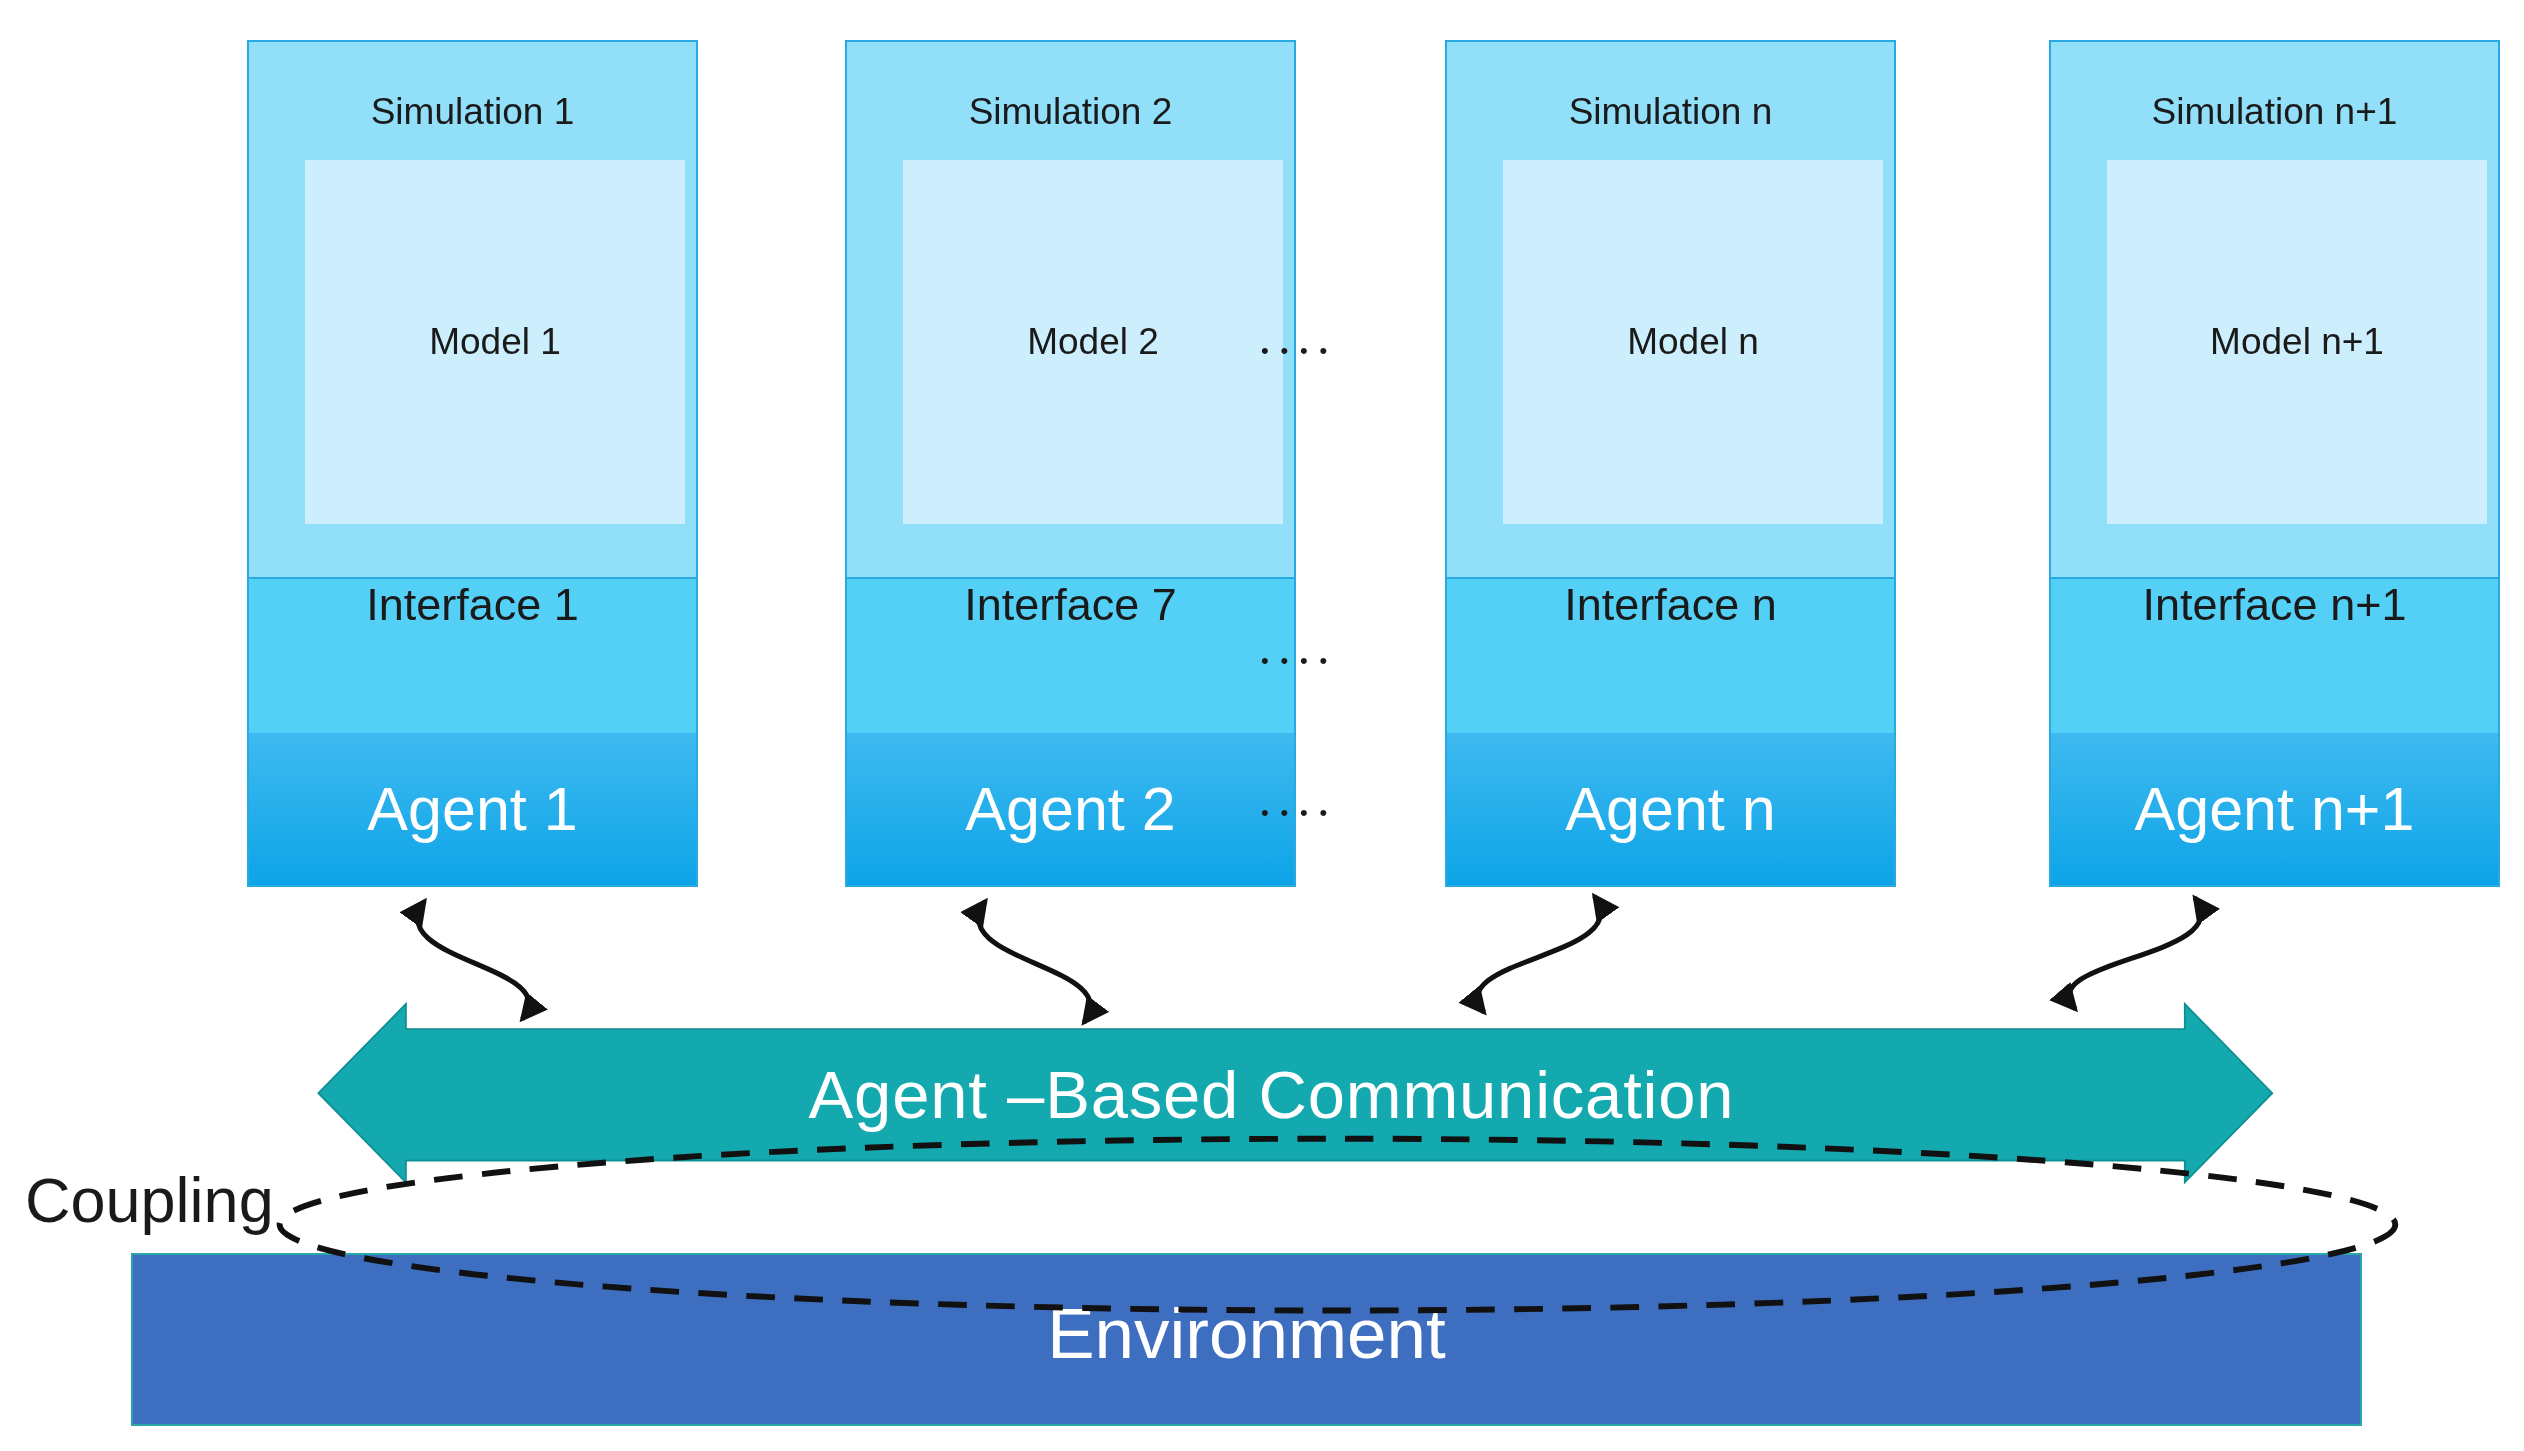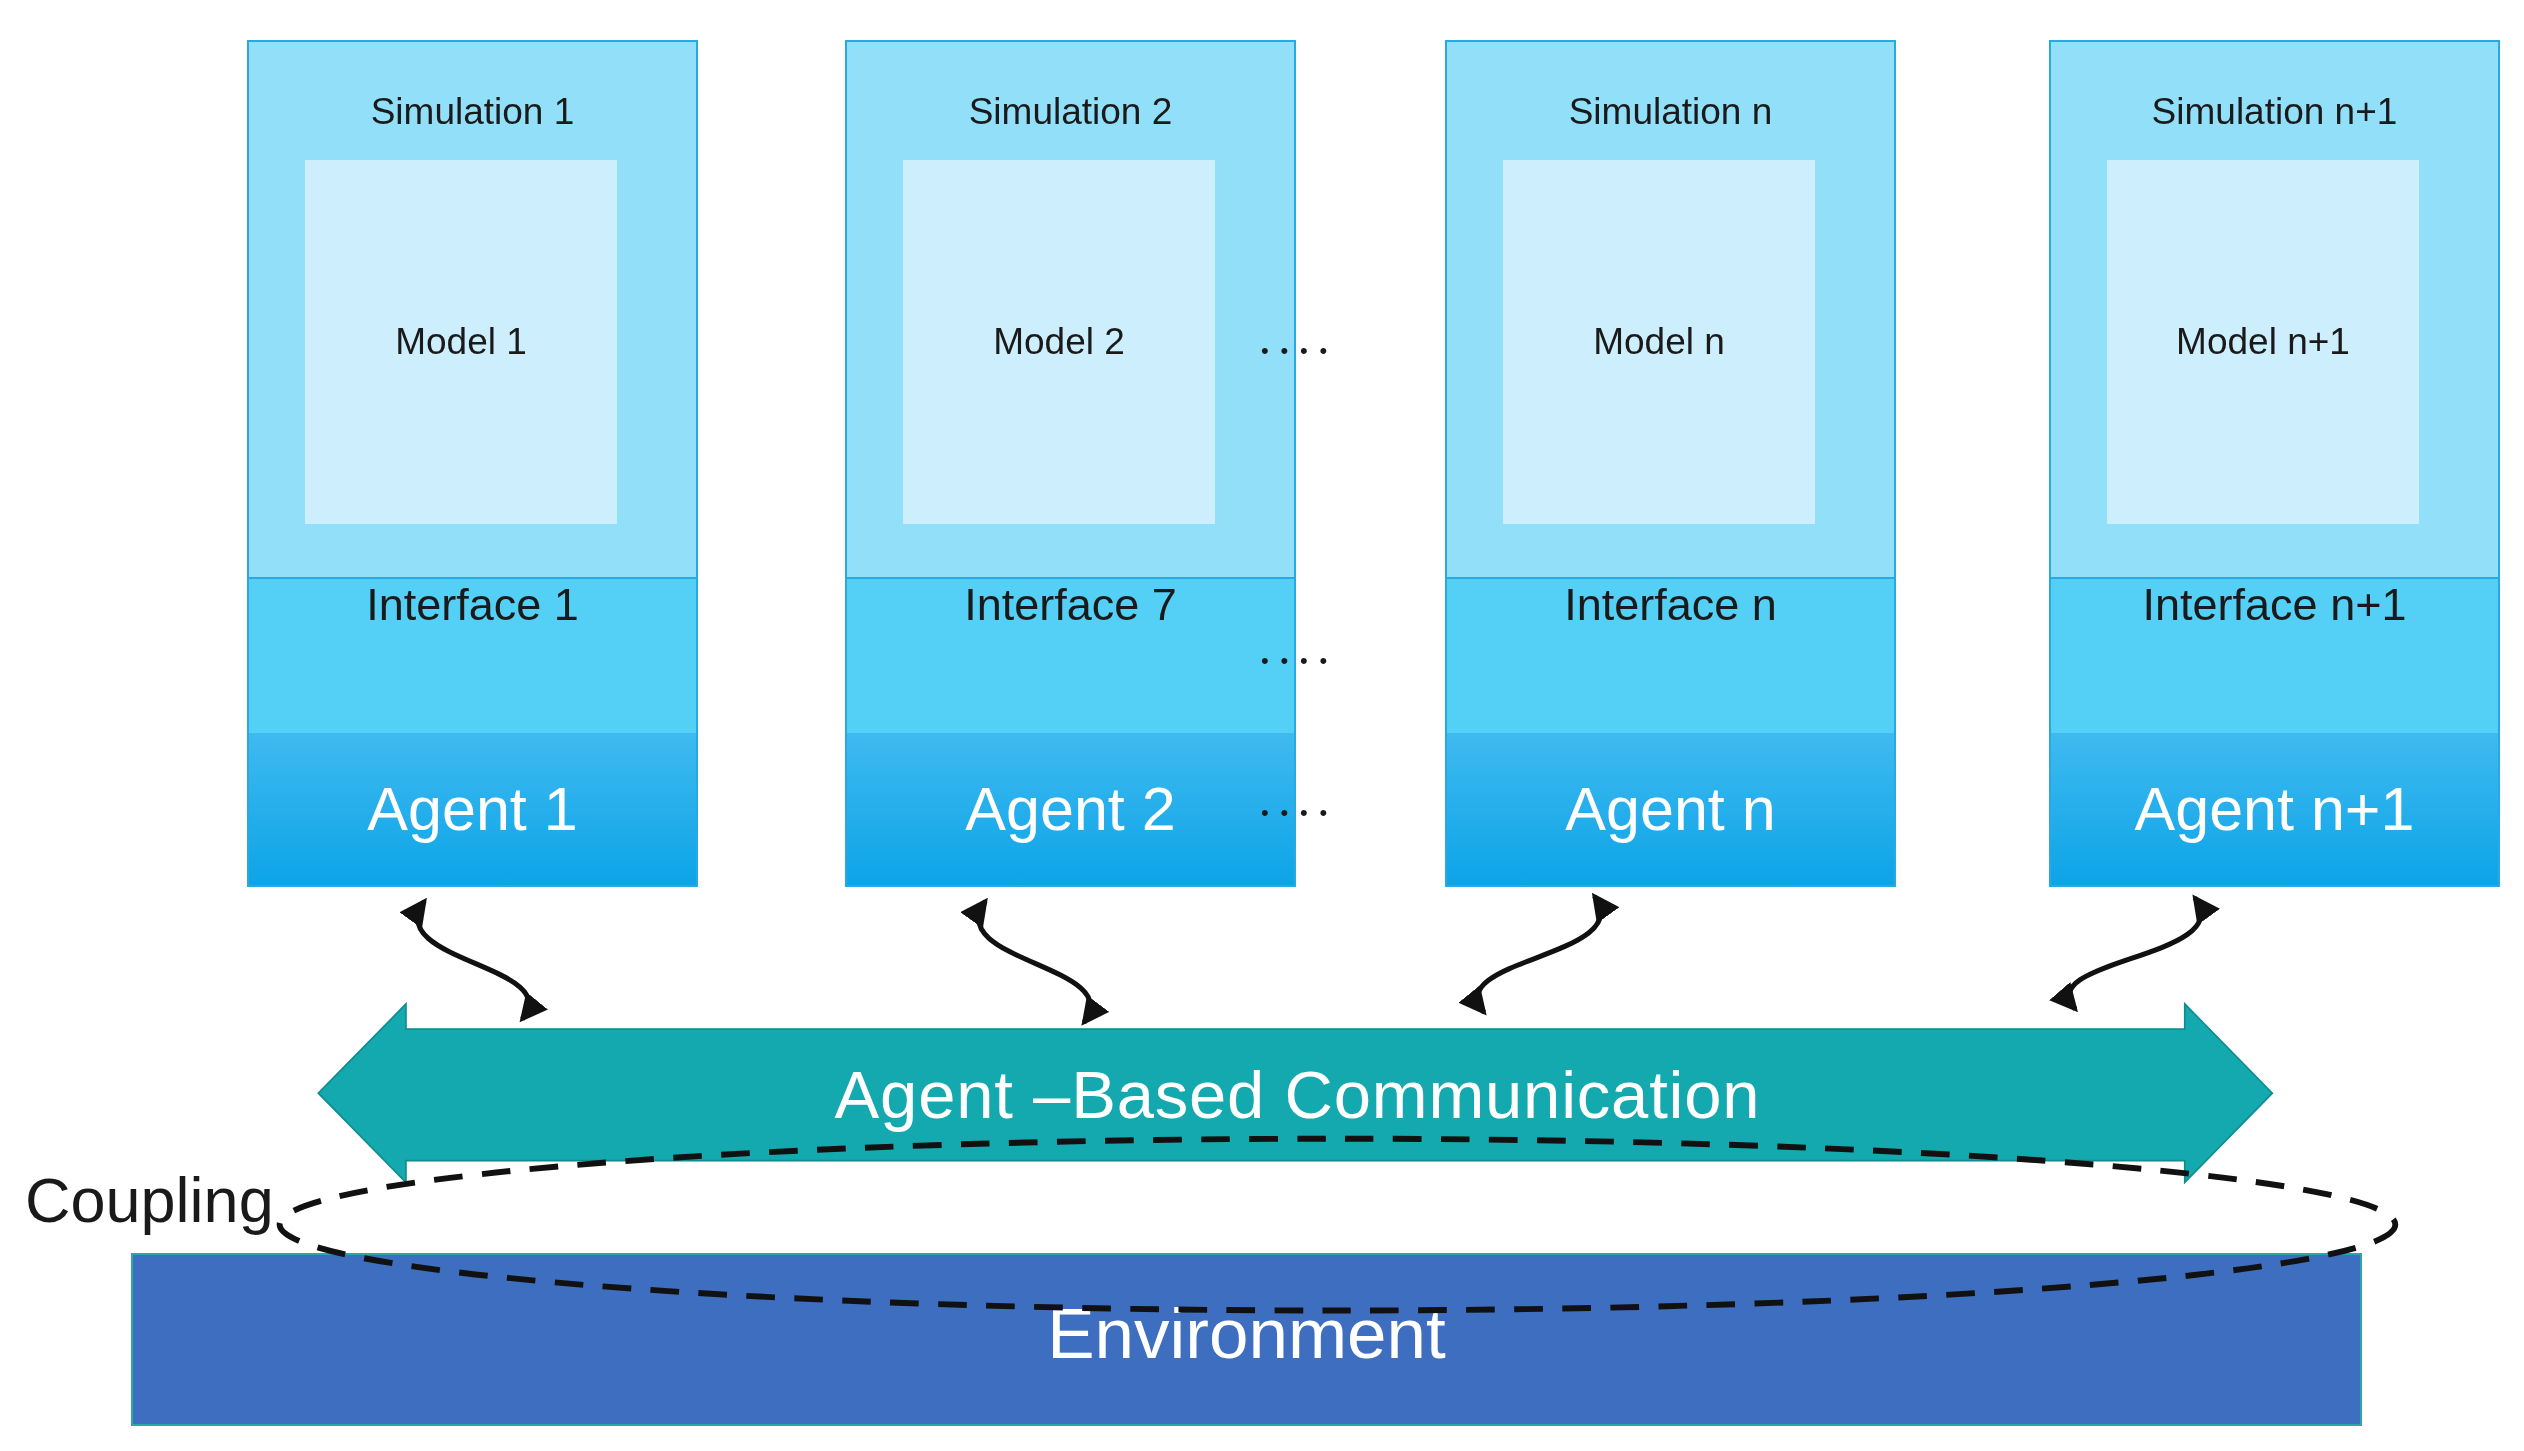--- a/index.html
+++ b/index.html
@@ -35,21 +35,21 @@
     margin-left:44px;
   }
   .sim-title{
     position:absolute;left:0;right:0;top:49px;
     text-align:center;
     font-size:37px;color:var(--text_dark);
     white-space:nowrap;
   }
   .model-box{
     position:absolute;left:56px;top:118px;
-    width:312px;height:364px;
+    width:380px;height:364px;
     background:var(--model_fill);
     display:flex;align-items:center;justify-content:center;
   }
   .model-label{
     font-size:37px;color:var(--text_dark);white-space:nowrap;
   }
   .interface-band{
     position:absolute;left:0;right:0;top:535px;height:156px;
     box-sizing:border-box;
     border-top:2.5px solid var(--simulation_border);
@@ -87,21 +87,21 @@
     stroke:var(--connector_color);
     stroke-width:6;
   }
   .coupling-ellipse{
     fill:none;
     stroke:var(--connector_color);
     stroke-width:7;
     stroke-dasharray:34 23;
   }
   .comm-label{
-    position:absolute;left:408px;top:1029px;width:1779px;height:131px;
+    position:absolute;left:382px;top:1029px;width:1779px;height:131px;
     display:flex;align-items:center;justify-content:center;
     font-size:67px;color:var(--text_light);
     letter-spacing:0.8px;white-space:nowrap;
   }
   .coupling-label{
     position:absolute;left:25px;top:1164px;
     font-size:63px;color:var(--text_dark);white-space:nowrap;text-align:center;
   }
   .environment-bar{
     position:absolute;left:131px;top:1253px;width:2231px;height:173px;

